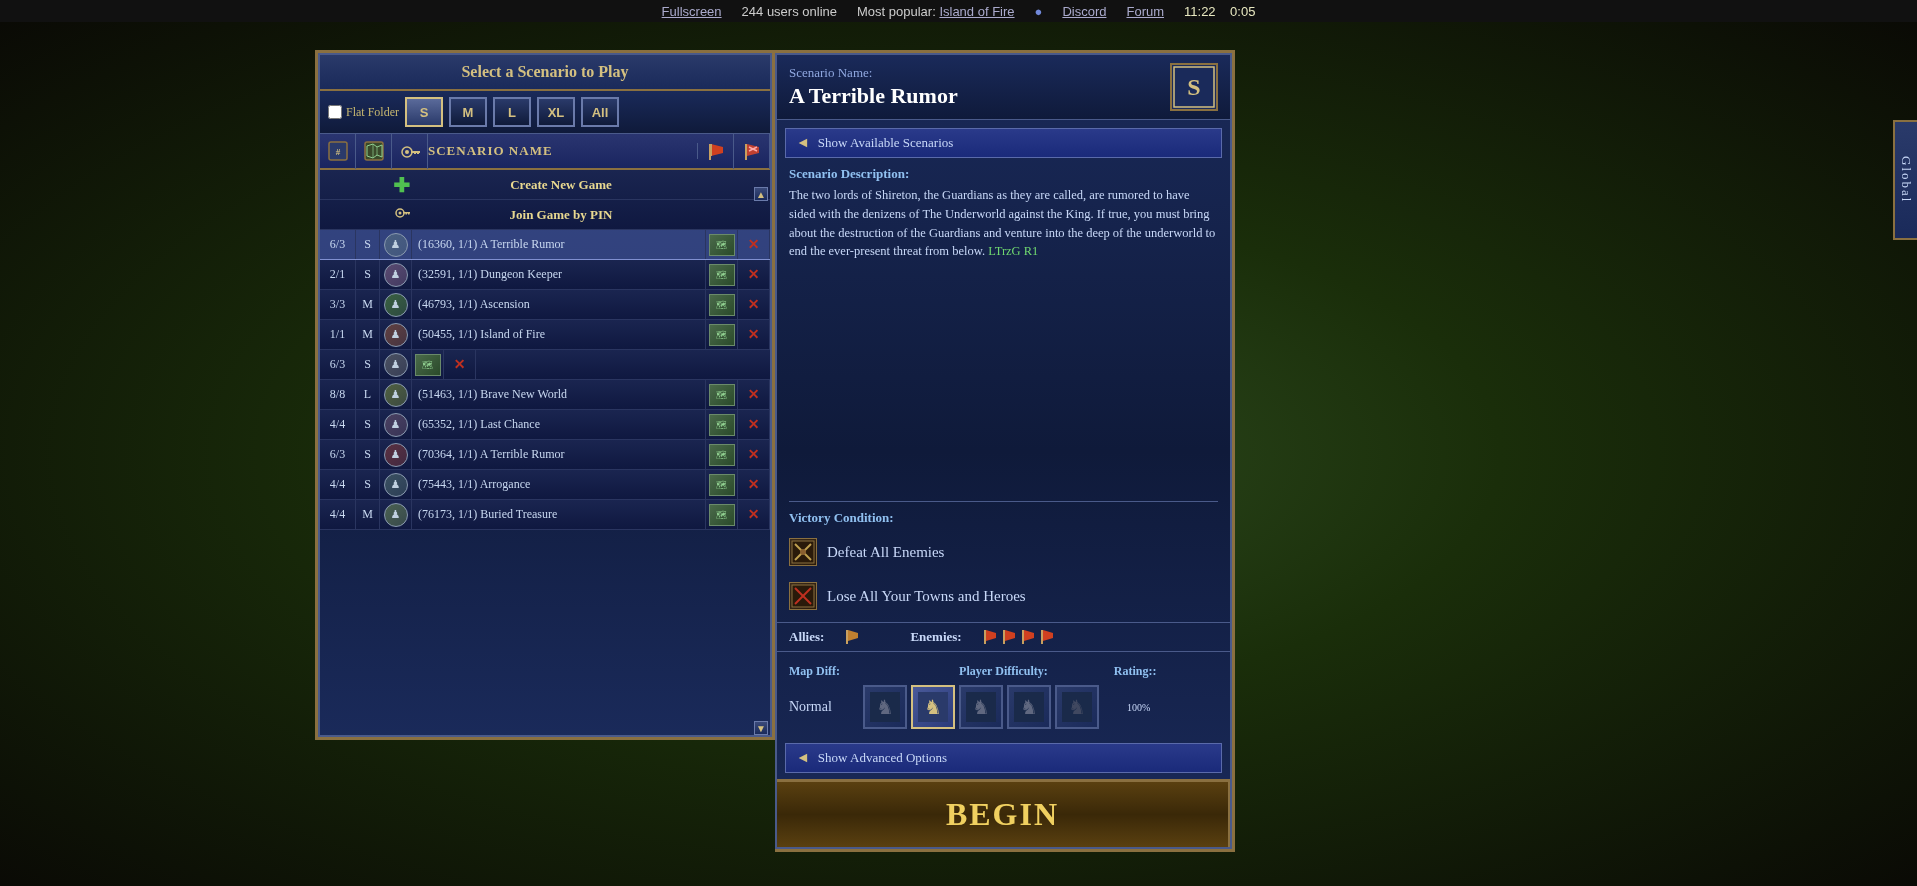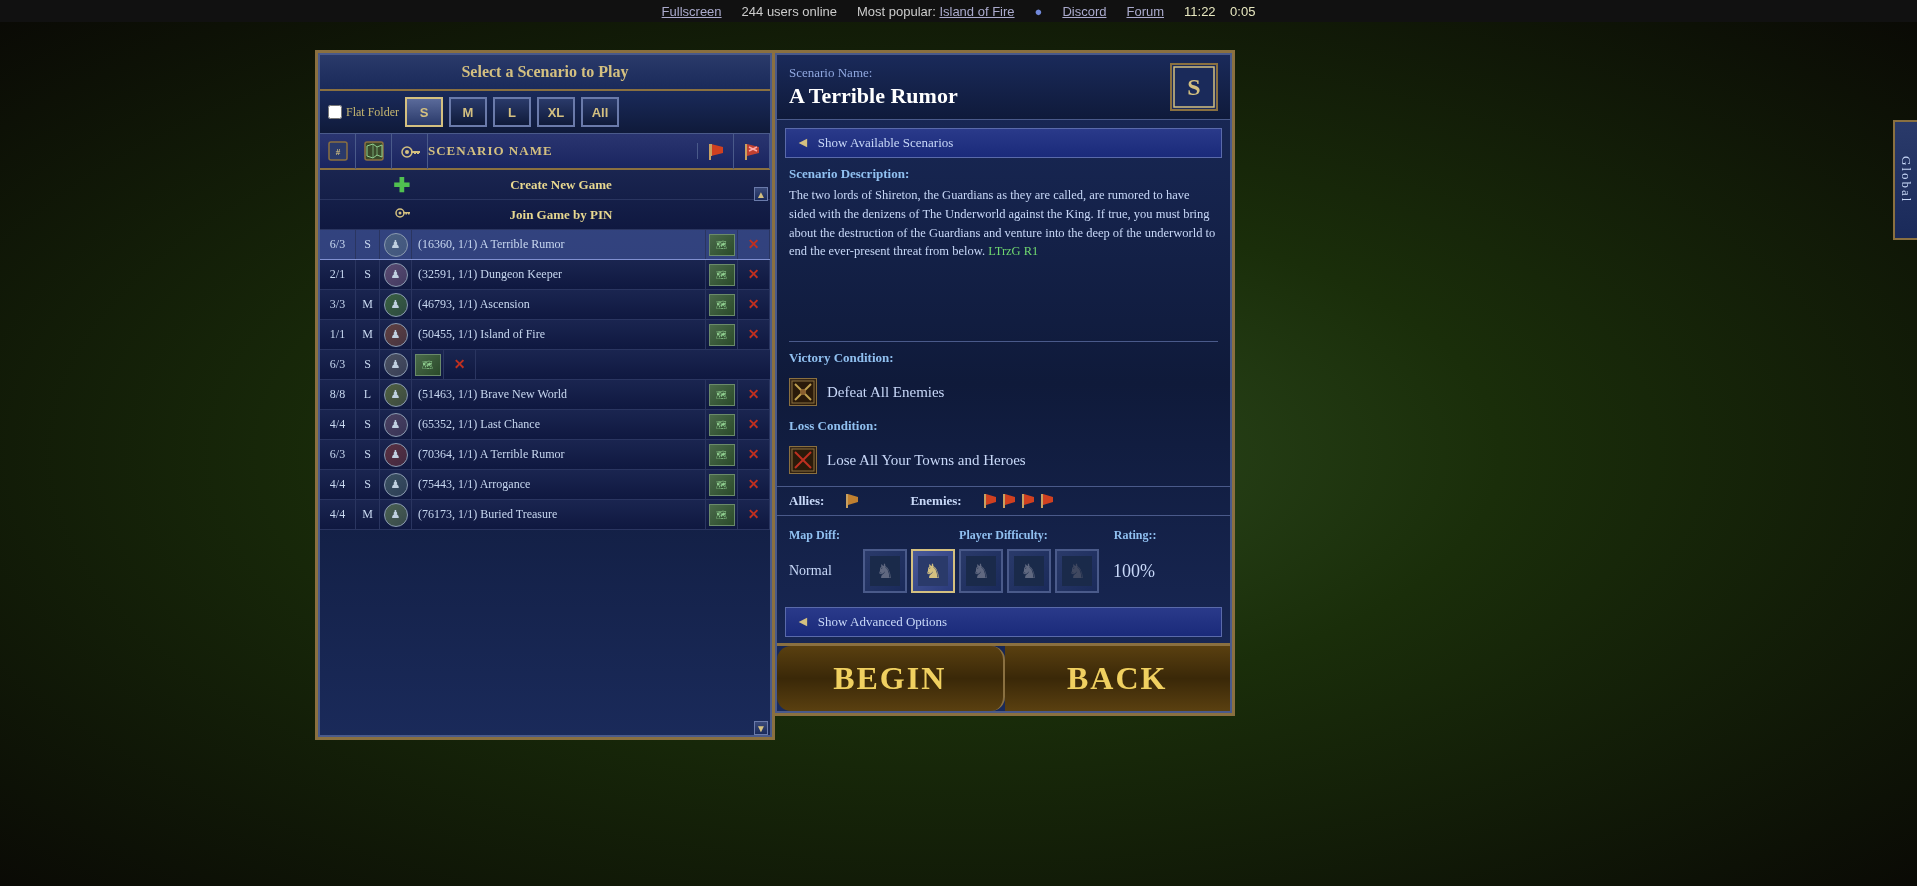--- a/index.html
+++ b/index.html
@@ -229,21 +229,21 @@
       color: #d4c080;
       font-size: 10px;
     }
 
     .scroll-top { top: 132px; height: 14px; }
     .scroll-bottom { bottom: 0; height: 14px; }
 
     
     #right-panel {
       width: 460px;
-      height: 666px;
+      height: 802px;
       border: 3px solid #8a7040;
       border-left: none;
       background: linear-gradient(180deg, #1a2a5a 0%, #0f1a3a 50%, #1a2a5a 100%);
       display: flex;
       flex-direction: column;
     }
 
     #right-panel-inner {
       border: 2px solid #4a5a8a;
       height: 100%;
@@ -402,22 +402,22 @@
       cursor: pointer;
     }
 
     .diff-knight.selected {
       border-color: #d4c080;
       background: linear-gradient(135deg, #4a5a9a, #2a3a7a);
     }
 
     .rating-text {
       color: #c8d8f8;
-      font-size: 18px;
-      margin-left: 10px;
+      font-size: 10px;
+      margin-left: 24px;
     }
 
     
     #adv-options-btn {
       display: flex;
       align-items: center;
       gap: 8px;
       padding: 6px 10px;
       background: linear-gradient(180deg, #2a3a8a 0%, #1a2a7a 100%);
       border: 1px solid #5a6aaa;
@@ -445,21 +445,20 @@
       font-weight: bold;
       font-family: 'Times New Roman', serif;
       letter-spacing: 2px;
       border: none;
     }
 
     #begin-btn {
       background: linear-gradient(180deg, #5a4010 0%, #3a2808 50%, #5a4010 100%);
       color: #f0d060;
       border-right: 2px solid #8a7040;
-      border-radius: 14px;
     }
 
     #back-btn {
       background: linear-gradient(180deg, #5a4010 0%, #3a2808 50%, #5a4010 100%);
       color: #f0d060;
     }
 
     
     #global-tab {
       position: absolute;
@@ -790,21 +789,20 @@
             <rect x="1" y="1" width="22" height="22" fill="#2a1a0a" stroke="#8a7040" stroke-width="1"></rect>
 
             <line x1="4" y1="20" x2="20" y2="4" stroke="#c0a050" stroke-width="2"></line>
             <line x1="20" y1="20" x2="4" y2="4" stroke="#c0a050" stroke-width="2"></line>
             <circle cx="12" cy="12" r="3" fill="#8a6030"></circle>
           </svg>
         </div>
         <span class="condition-text">Defeat All Enemies</span>
       </div>
 
-      <div class="section-label" style="padding: 4px 12px 0;">Loss Condition:</div>
       <div class="condition-row">
         <div class="condition-icon">
           <svg width="24" height="24" viewBox="0 0 24 24">
             <rect x="1" y="1" width="22" height="22" fill="#2a1a0a" stroke="#8a7040" stroke-width="1"></rect>
 
             <line x1="4" y1="20" x2="20" y2="4" stroke="#c03020" stroke-width="2"></line>
             <line x1="20" y1="20" x2="4" y2="4" stroke="#c03020" stroke-width="2"></line>
           </svg>
         </div>
         <span class="condition-text">Lose All Your Towns and Heroes</span>
@@ -884,23 +882,20 @@
 
       <div id="adv-options-btn" class="section-btn">
         <span class="arrow">◄</span>
         <span>Show Advanced Options</span>
       </div>
 
       <div id="bottom-btns">
         <button id="begin-btn" class="main-btn">
           <span>BEGIN</span>
         </button>
-        <button id="back-btn" class="main-btn">
-          <span>BACK</span>
-        </button>
       </div>
 
     </div>
   </div>
 
 </div>
 
 <div id="global-tab">
   <span>Global</span>
 </div>

